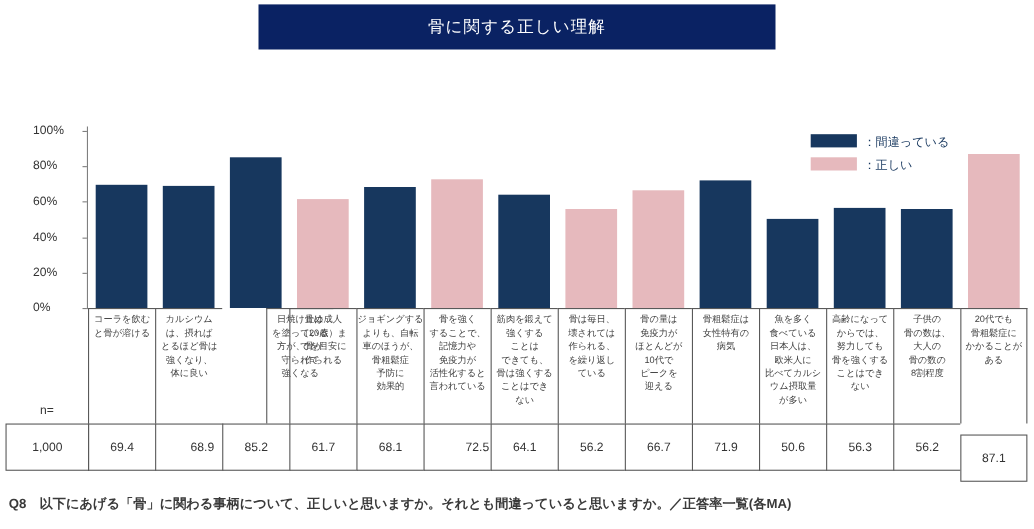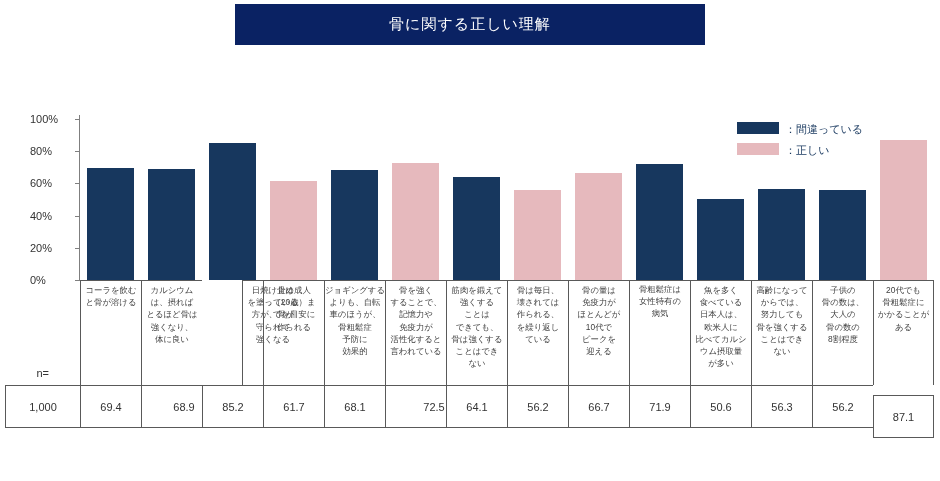--- a/index.html
+++ b/index.html
@@ -117,21 +117,21 @@
 壊されては
 作られる、
 を繰り返し
 ている</div>
       <div class="cat-cell" style="left: 568px;">骨の量は
 免疫力が
 ほとんどが
 10代で
 ピークを
 迎える</div>
-      <div class="cat-cell" style="left: 629px; font-family: Liberation Mono, monospace;">骨粗鬆症は
+      <div class="cat-cell" style="left: 629px;">骨粗鬆症は
 女性特有の
 病気</div>
       <div class="cat-cell" style="left: 690px;">魚を多く
 食べている
 日本人は、
 欧米人に
 比べてカルシ
 ウム摂取量
 が多い</div>
       <div class="cat-cell" style="left: 751px;">高齢になって
@@ -174,13 +174,14 @@
       <div class="legend-row">
         <div class="legend-swatch" style="background: rgb(23, 55, 94);"></div>
         <span class="legend-label">：間違っている</span>
       </div>
       <div class="legend-row">
         <div class="legend-swatch" style="background: rgb(230, 185, 189);"></div>
         <span class="legend-label">：正しい</span>
       </div>
     </div>
 
+  <div class="footer">Q8　以下にあげる「骨」に関わる事柄について、正しいと思いますか。それとも間違っていると思いますか。／正答率一覧(各MA)</div>
 </div>
 
 </body></html>

